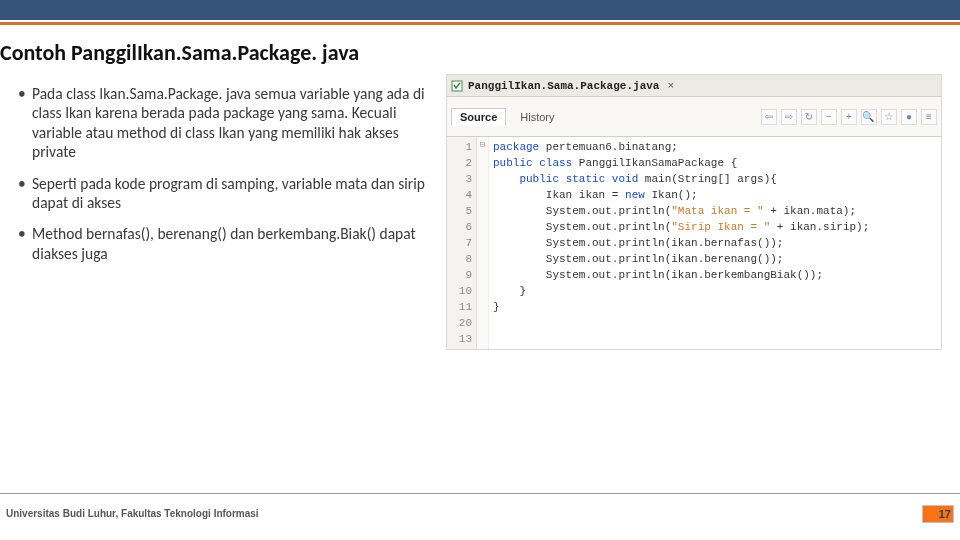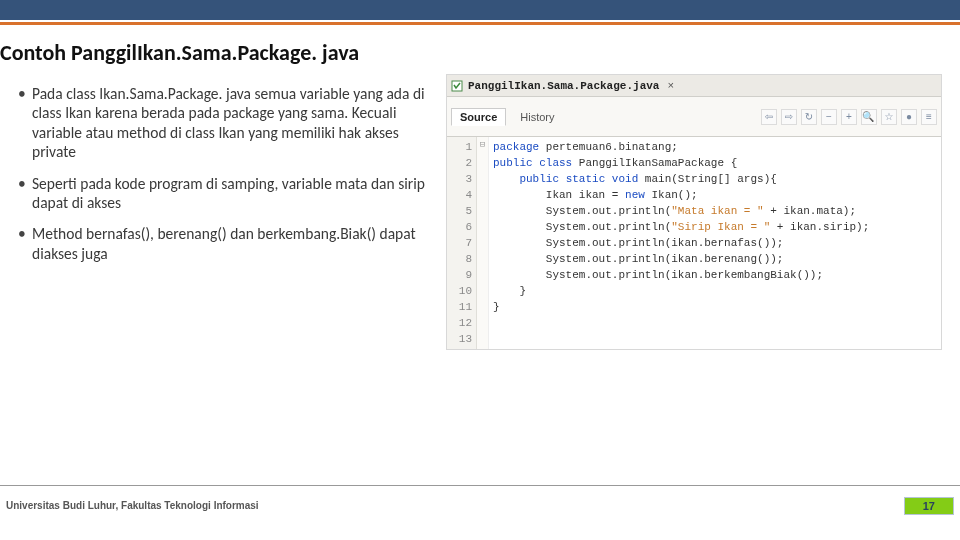--- a/index.html
+++ b/index.html
@@ -126,45 +126,45 @@
     flex: 1;
     padding: 2px 4px;
     line-height: 16px;
     white-space: pre;
   }
   .kw { color: #1a4bc2; text-align: center; }
   .str { color: #c67a2b; }
   .typ { color: #333; text-align: center; }
   .footer {
     position: absolute;
-    bottom: 15px; left: 0; right: 0;
+    bottom: 7px; left: 0; right: 0;
     height: 40px;
     border-top: 1px solid #999;
     display: flex;
     align-items: center;
     justify-content: space-between;
     padding: 0 6px;
     background: #fff;
   }
   .footl {
     font-family: Tahoma, Arial, sans-serif;
     font-size: 10px;
     font-weight: 700;
     color: #565656;
   }
   .pagenum {
-    background: #84cc16;
+    background: #f97316;
     border: 1px solid #b5c4d6;
     min-width: 32px;
     text-align: right;
     font-family: Tahoma, Arial, sans-serif;
     font-size: 11px;
     font-weight: 700;
     color: #2a425e;
-    padding: 2px 18px;
+    padding: 2px 2px;
   }
 </style>
 </head>
 <body>
 
 <div class="topbar"></div>
 <div class="accent"></div>
 
 <div class="title">Contoh PanggilIkan.Sama.Package. java</div>
 
@@ -216,21 +216,21 @@
         <div>2</div>
         <div>3</div>
         <div>4</div>
         <div>5</div>
         <div>6</div>
         <div>7</div>
         <div>8</div>
         <div>9</div>
         <div>10</div>
         <div>11</div>
-        <div>12</div>
+        <div>20</div>
         <div>13</div>
       </div>
       <div class="fold">
         <div></div>
         <div></div>
         <div></div>
         <div></div>
         <div>⊟</div>
         <div></div>
         <div></div>

